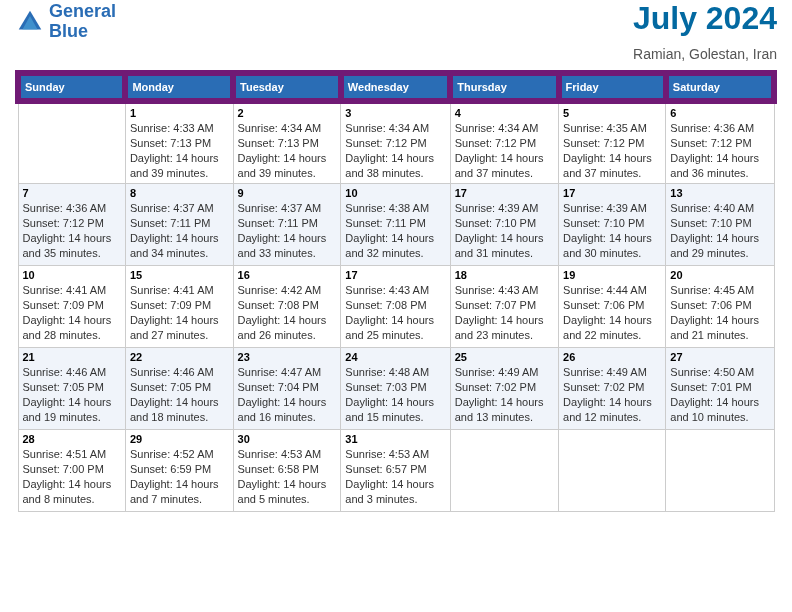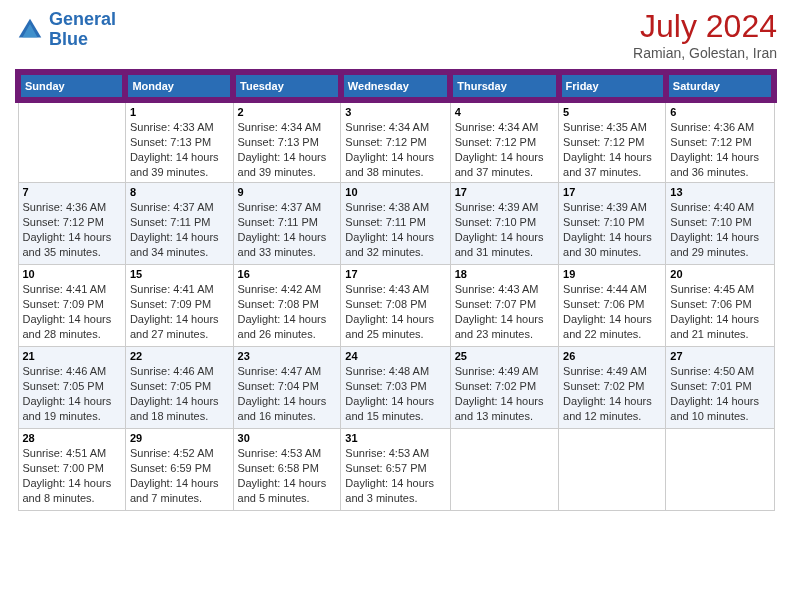--- a/index.html
+++ b/index.html
@@ -7,21 +7,21 @@
       font-family: Arial, sans-serif;
       background: #fff;
       width: 792px;
       height: 612px;
       overflow: hidden;
     }
     .page {
       width: 792px;
       height: 612px;
       background: #fff;
-      padding: 10px 15px;
+      padding: 2px 15px;
     }
     .header {
       display: flex;
       justify-content: space-between;
       align-items: flex-start;
       margin-bottom: 8px;
     }
     .logo {
       display: flex;
       align-items: center;
@@ -38,28 +38,28 @@
     }
     .logo-icon {
       width: 30px;
       height: 30px;
     }
     .title-block {
       text-align: right;
     }
     .month-title {
       font-size: 32px;
-      font-weight: normal;
-      color: #b91c1c;
+      font-weight: bold;
+      color: #0369a1;
       line-height: 1;
     }
     .location {
       font-size: 14px;
       color: #555;
-      margin-top: 3px;
+      margin-top: 12px;
     }
     .calendar-table {
       width: 100%;
       border-collapse: collapse;
       font-size: 10px;
     }
     .calendar-table thead th {
       background: #2a6db5;
       color: #fff;
       padding: 5px 4px;

